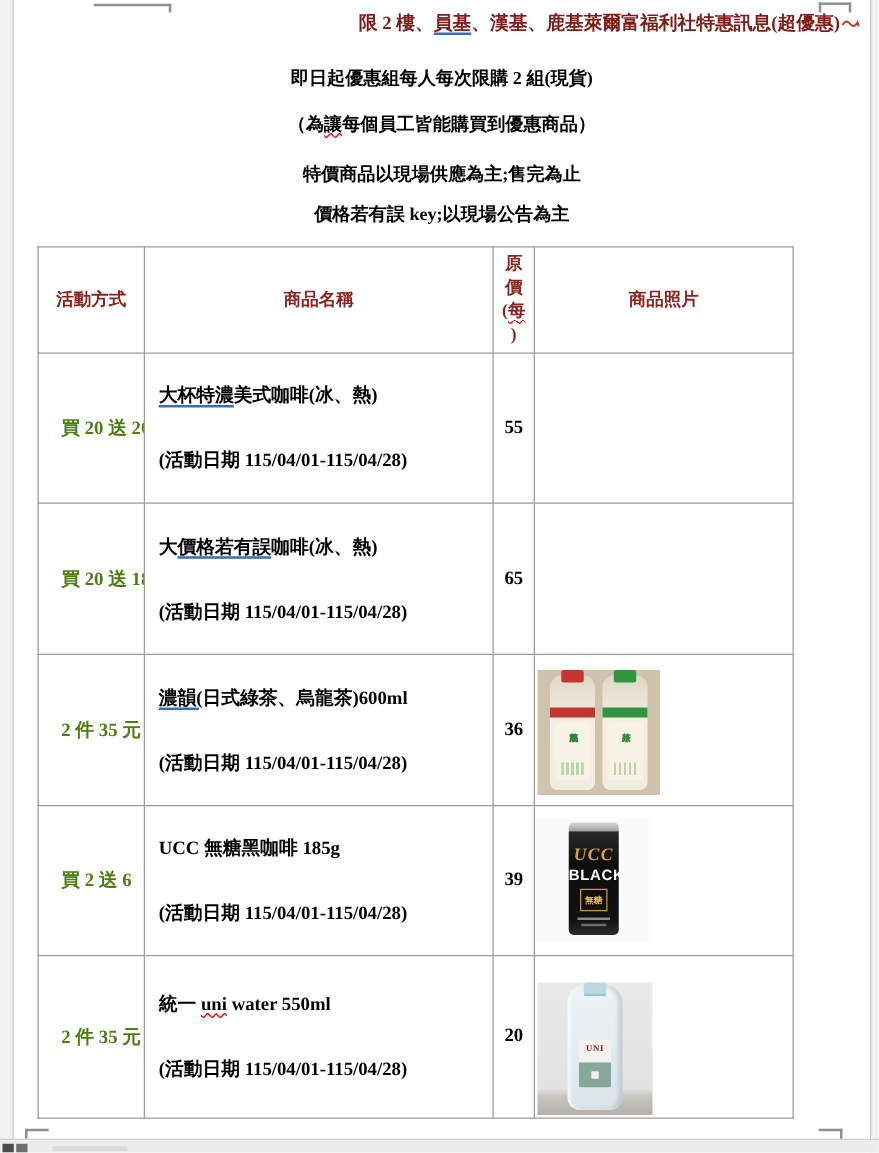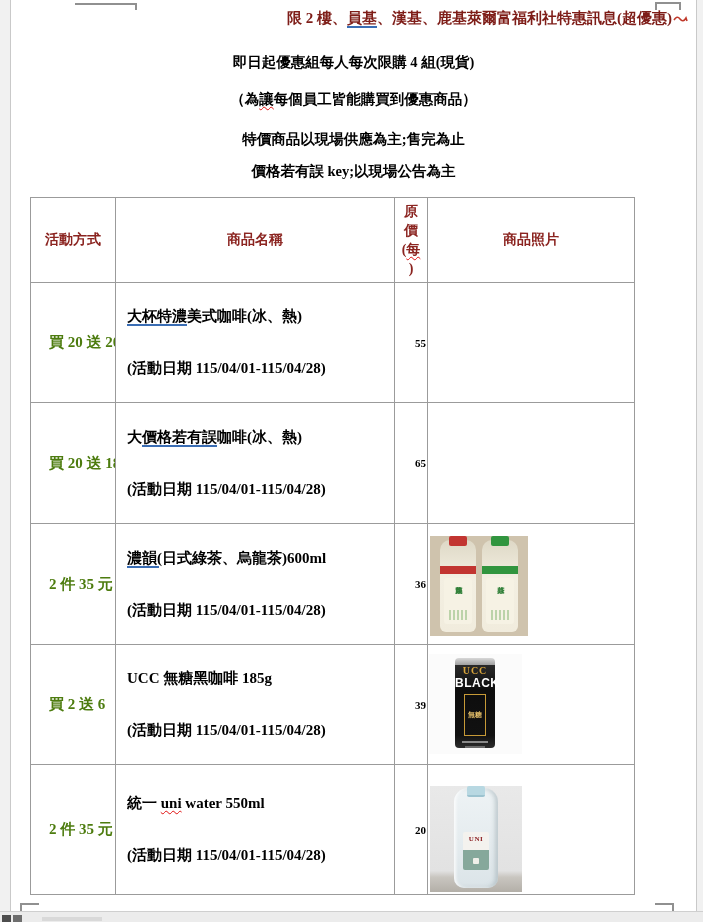--- a/index.html
+++ b/index.html
@@ -62,44 +62,44 @@
   }
   tr.hrow{height:85px;}
   .price-hd{line-height:19px;font-size:14px;}
 
   tr.r1{height:120px}tr.r2{height:121px}tr.r3{height:121px}tr.r4{height:120px}tr.r5{height:130px}
 
   td.action{color:#4d7c0f;font-size:15px;padding-left:18px;vertical-align:middle;white-space:nowrap;}
   td.pname{font-size:15px;padding-left:11px;vertical-align:middle;}
   td.pname .nm{margin-bottom:33px;white-space:nowrap;}
   td.pname .dt{white-space:nowrap;margin-top:26px;}
-  td.price{text-align:right;font-size:11px;vertical-align:middle;}
+  td.price{text-align:center;font-size:15px;vertical-align:middle;}
   td.photo{vertical-align:top;padding:0;}
 
   
   .ph{position:relative;}
   .ph-tea{width:98px;height:100px;margin:12px 0 0 2px;background:#cfc3ad;}
   .bottle{position:absolute;top:4px;width:36px;height:92px;border-radius:10px 10px 6px 6px;
     background:linear-gradient(180deg,#ded8c6 0%,#e9e4d4 22%,#f3efe2 40%,#f1ecdd 100%);}
   .bottle.bl{left:10px}.bottle.br{left:52px}
   .cap{position:absolute;top:-4px;left:9px;width:18px;height:10px;border-radius:2px;}
   .cap.red{background:#c23531}.cap.green{background:#31953f}
   .band{position:absolute;top:26px;left:0;width:100%;height:8px;}
   .band.red{background:#c23531}.band.green{background:#31953f}
   .tealabel{position:absolute;top:38px;left:4px;width:28px;height:46px;background:#f6f2e4;border-radius:3px;}
   .tealabel .vtxt{writing-mode:vertical-rl;font-size:7px;color:#2f7f37;line-height:9px;margin:3px auto 0 auto;display:block;text-align:center;}
   .tealabel .smudge{position:absolute;bottom:4px;left:5px;width:18px;height:10px;background:repeating-linear-gradient(90deg,#bcd3a9 0 2px,#f6f2e4 2px 4px);}
 
   .ph-ucc{width:93px;height:100px;margin:9px 0 0 1px;background:#fbfbfb;}
   .can{position:absolute;left:26px;top:4px;width:40px;height:92px;}
   .can .rim{height:7px;background:linear-gradient(180deg,#d8d8d8,#9f9f9f);border-radius:4px 4px 0 0;}
   .can .body{height:83px;background:linear-gradient(180deg,#2a2a2a,#0d0d0d 30%,#111 85%,#2c2c2c);border-radius:0 0 4px 4px;text-align:center;}
-  .can .ucc{color:#d8a43a;font-size:10px;padding-top:0;letter-spacing:1px;}
+  .can .ucc{color:#d8a43a;font-size:14px;font-style:italic;padding-top:12px;letter-spacing:1px;}
   .can .black{color:#fff;font-size:12px;letter-spacing:0.5px;font-family:"Liberation Sans","DejaVu Sans",sans-serif;font-weight:bold;}
-  .can .badge{display:inline-block;margin-top:4px;border:1px solid #c79a37;color:#e6c06a;font-size:7px;padding:16px 3px;line-height:8px;}
+  .can .badge{display:inline-block;margin-top:4px;border:1px solid #c79a37;color:#e6c06a;font-size:7px;padding:4px 3px;line-height:8px;}
   .can .mline{width:26px;height:2px;background:#8a8a8a;margin:5px auto 0 auto;}
   .can .mline2{width:20px;height:2px;background:#6a6a6a;margin:3px auto 0 auto;}
 
   .ph-water{width:92px;height:106px;margin:21px 0 0 2px;background:linear-gradient(180deg,#e9e9e9 0%,#e2e2e2 80%,#c9c6c0 86%,#b3afa8 100%);}
   .wbottle{position:absolute;left:24px;top:2px;width:44px;height:100px;border-radius:14px 14px 10px 10px;
     background:linear-gradient(180deg,#eef3f5,#e4ebee 60%,#dbe4e8);box-shadow:inset 2px 0 3px rgba(255,255,255,.8), inset -3px 0 4px rgba(150,165,172,.5);}
   .wcap{position:absolute;top:-2px;left:13px;width:18px;height:9px;border-radius:2px;background:#b8d8e2;border-bottom:2px solid #9cc3d0;}
   .wlabel{position:absolute;top:44px;left:9px;width:26px;height:38px;border-radius:2px;overflow:hidden;}
   .wlabel .wtop{height:18px;background:#f4f2ee;text-align:center;}
   .wlabel .wtop .uni{color:#8b1d20;font-size:7px;letter-spacing:0.5px;line-height:9px;padding-top:3px;}
@@ -114,21 +114,21 @@
 
 <div class="crop crop-tl"></div>
 <div class="crop crop-tr"></div>
 <div class="crop crop-bl"></div>
 <div class="crop crop-br"></div>
 
 <div class="doc-title"><span>限 2 樓、</span><span class="blue-ul">員基</span><span>、漢基、鹿基萊爾富福利社特惠訊息(超優惠)</span><svg class="sq-svg" width="16" height="10" viewBox="0 0 16 10">
       <path d="M1 7 Q4 2 7 6 T13 5 L14 8" stroke="#c0392b" stroke-width="1.6" fill="none"></path>
     </svg></div>
 
-<div class="intro l1">即日起優惠組每人每次限購 4 組(現貨)</div>
+<div class="intro l1">即日起優惠組每人每次限購 2 組(現貨)</div>
 <div class="intro l2"><span>（為</span><span class="red-sq">讓</span><span>每個員工皆能購買到優惠商品）</span></div>
 <div class="intro l3">特價商品以現場供應為主;售完為止</div>
 <div class="intro l4">價格若有誤 key;以現場公告為主</div>
 
 <table class="promo">
   <colgroup>
       <col class="c1">
       <col class="c2">
       <col class="c3">
       <col class="c4">

